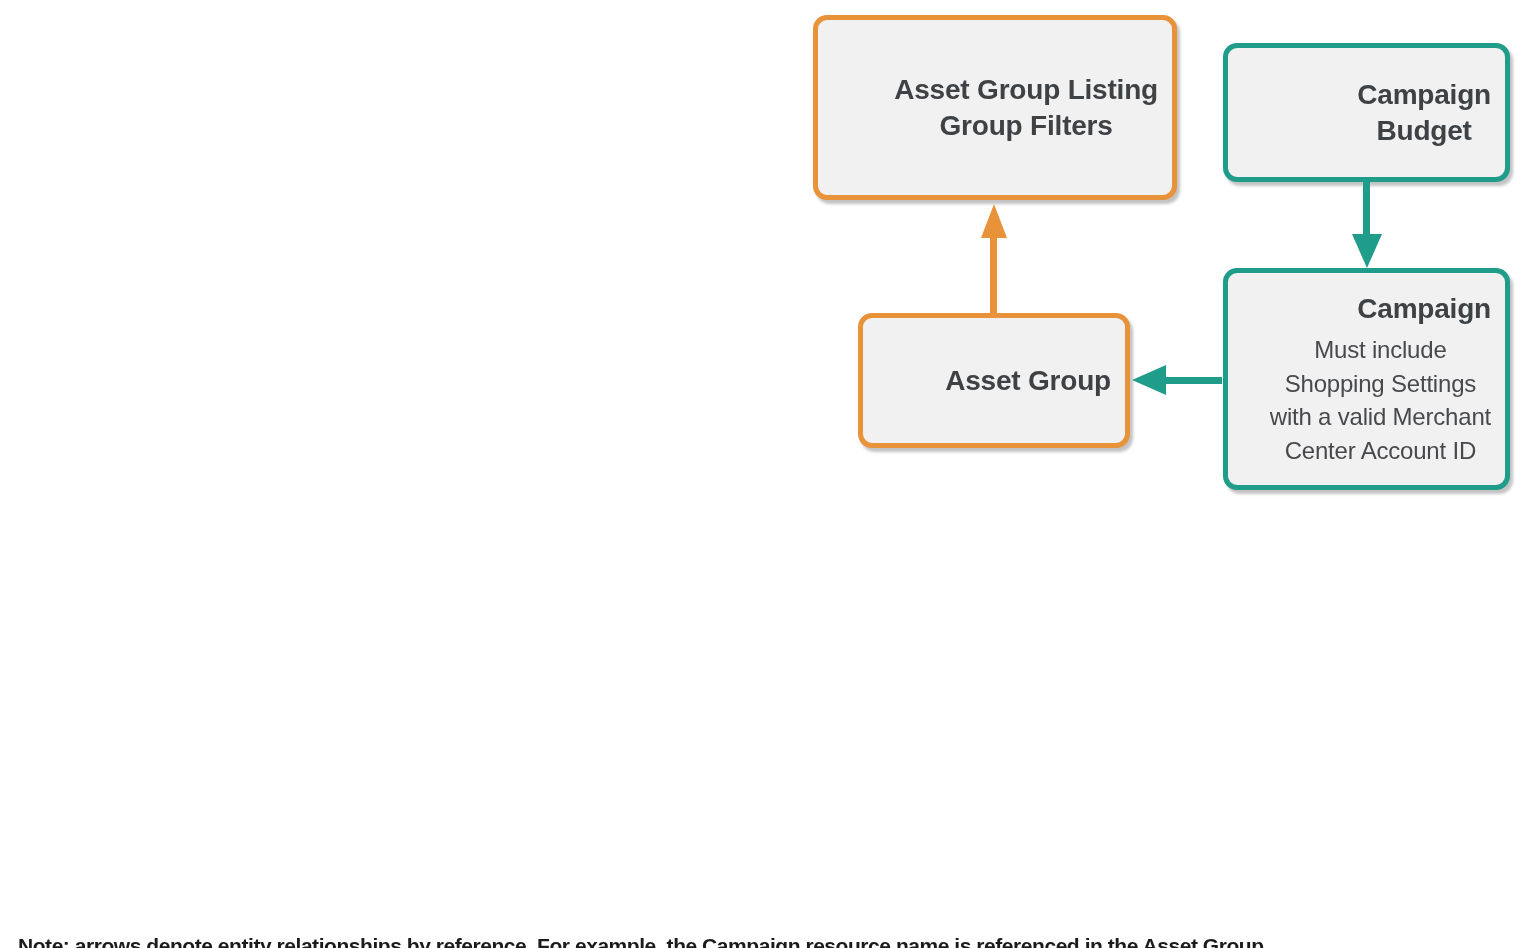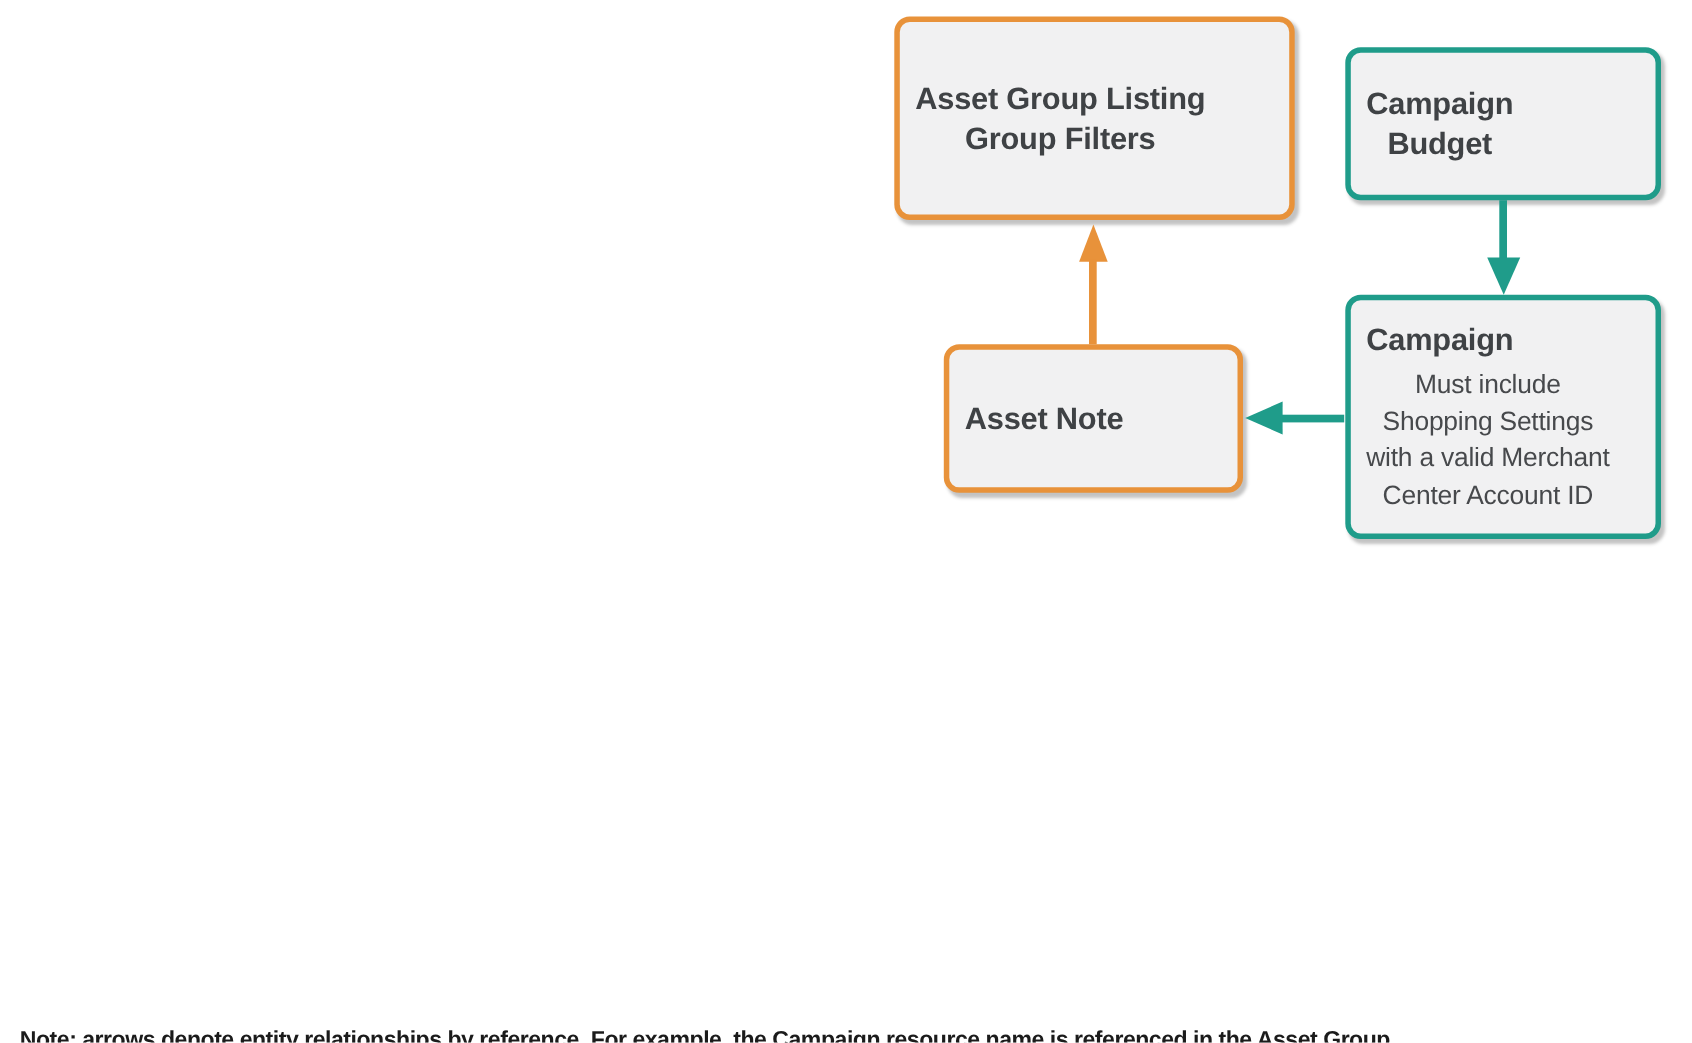--- a/index.html
+++ b/index.html
@@ -17,21 +17,21 @@
   }
   .node {
     position: absolute;
     box-sizing: border-box;
     background: var(--box-fill);
     border: 5px solid #888;
     border-radius: 14px;
     box-shadow: 3px 4px 3px rgba(40, 40, 40, 0.28);
     display: flex;
     flex-direction: column;
-    align-items: flex-start;
+    align-items: flex-end;
     justify-content: center;
     text-align: center;
     padding: 8px 14px;
   }
   .node.orange { border-color: var(--orange); }
   .node.teal   { border-color: var(--teal); }
 
   .node-title {
     font-weight: 700;
     font-size: 28px;
@@ -118,21 +118,21 @@
 
   <div class="node teal" id="box-campaign">
     <div class="node-title">Campaign</div>
     <div class="node-sub">Must include
 Shopping Settings
 with a valid Merchant
 Center Account ID</div>
   </div>
 
   <div class="node orange" id="box-asset-group">
-    <div class="node-title">Asset Note</div>
+    <div class="node-title">Asset Group</div>
   </div>
 
   <div class="arrow-part" id="arrow-up-head"></div>
   <div class="arrow-part shaft-orange" id="arrow-up-shaft"></div>
 
   <div class="arrow-part shaft-teal" id="arrow-down-shaft"></div>
   <div class="arrow-part" id="arrow-down-head"></div>
 
   <div class="arrow-part shaft-teal" id="arrow-left-shaft"></div>
   <div class="arrow-part" id="arrow-left-head"></div>

